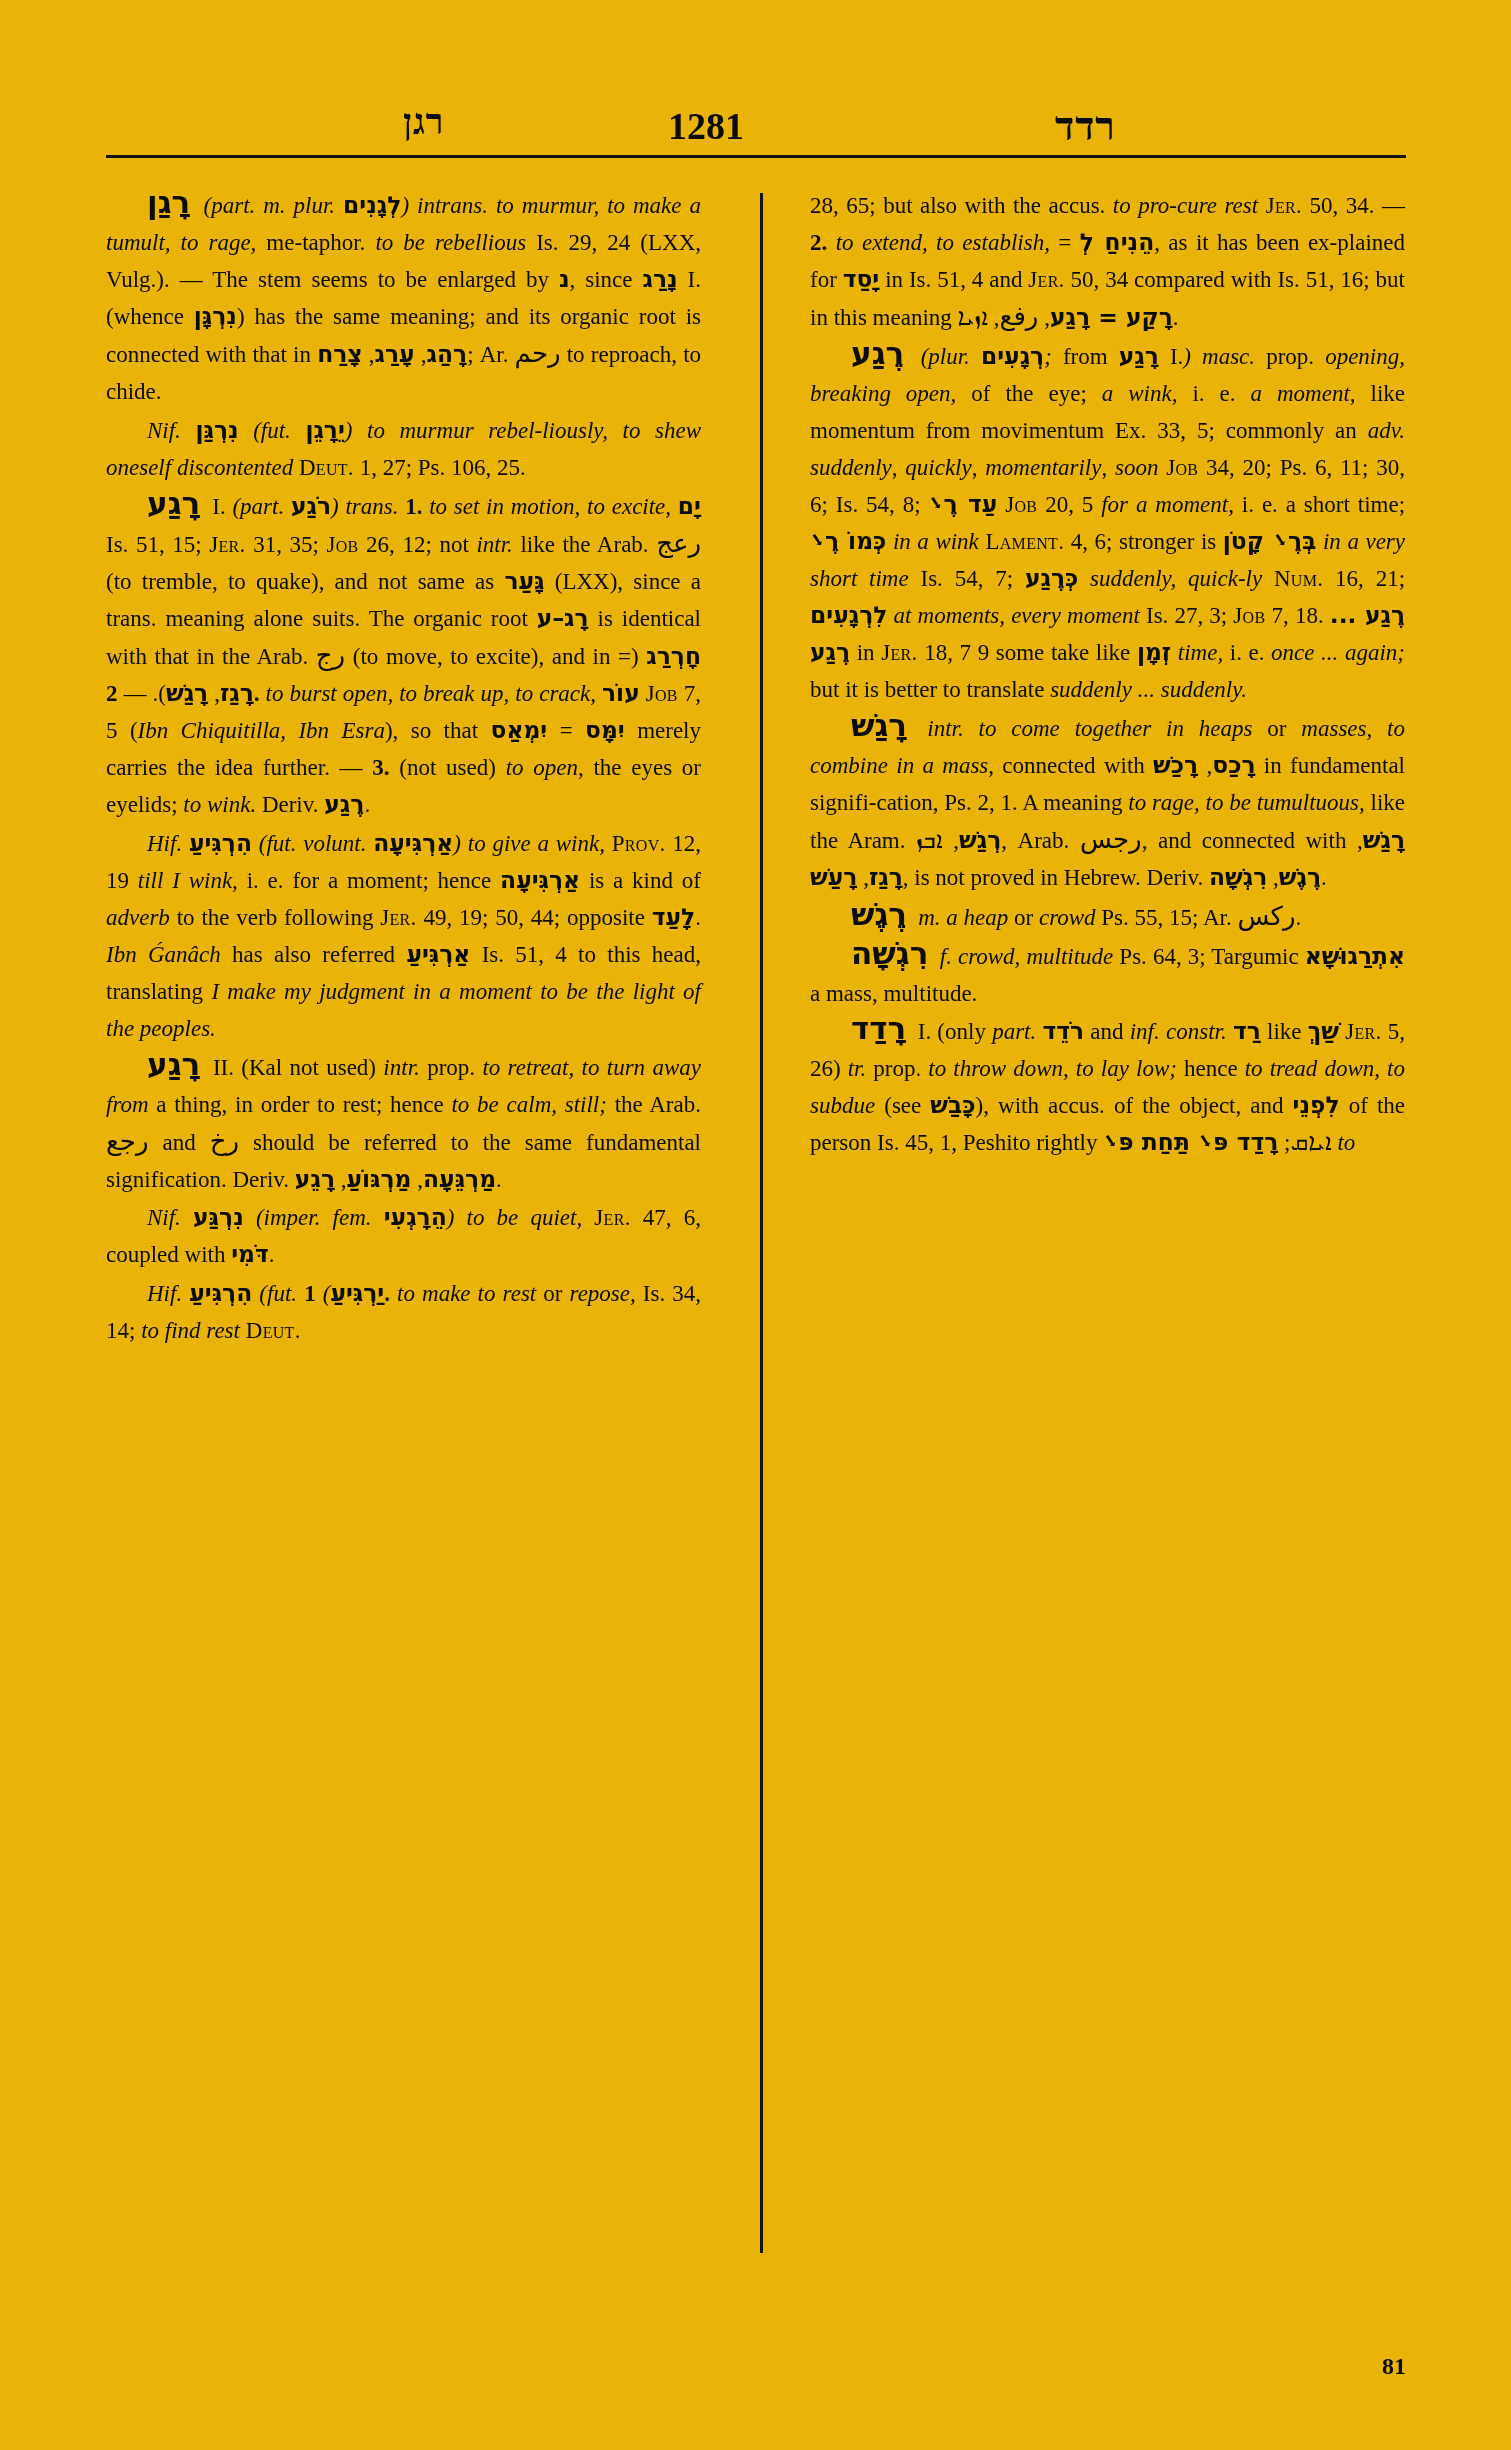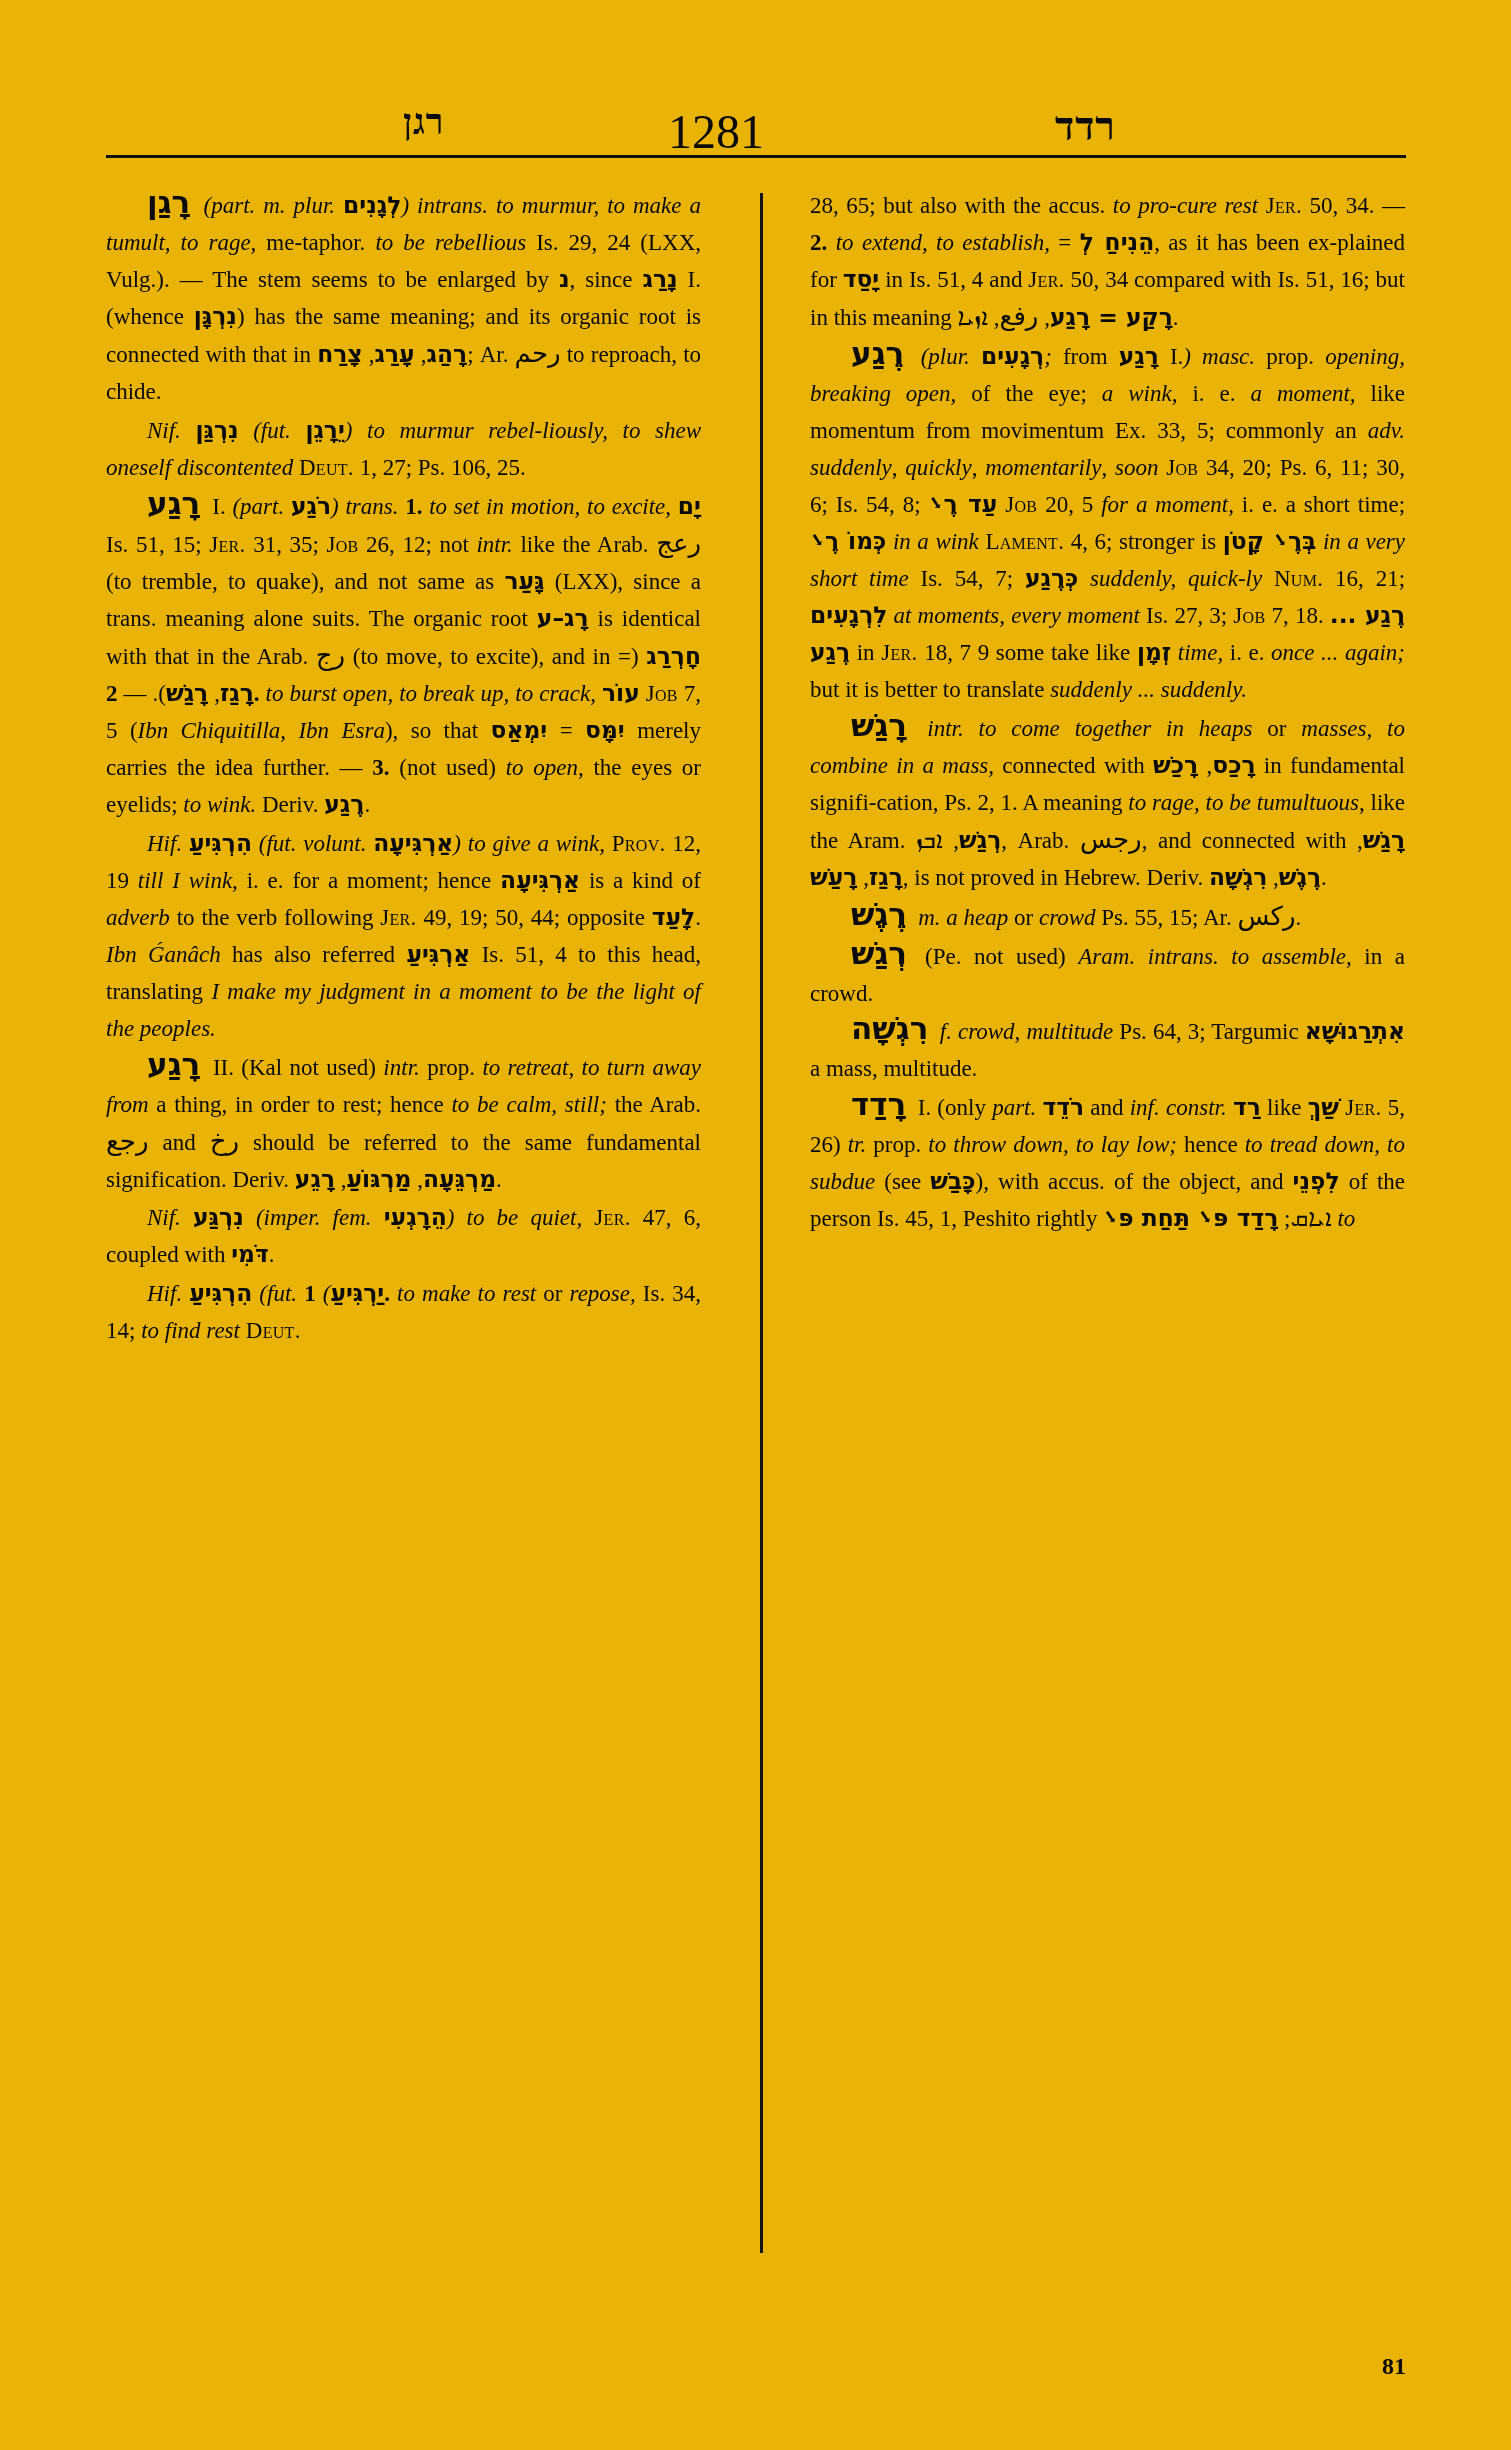--- a/index.html
+++ b/index.html
@@ -44,22 +44,22 @@
     font-size: 36px;
     font-weight: 700;
     direction: rtl;
     unicode-bidi: bidi-override;
     letter-spacing: 0.9px;
   }
   .runhead .rh-folio {
     position: absolute;
     left: 562px;
     top: 5.4px;
-    font-size: 48px;
-    font-weight: 400;
+    font-size: 38px;
+    font-weight: 700;
     letter-spacing: 0px;
   }
   .runhead .rh-right {
     position: absolute;
     left: 949px;
     top: 3.6px;
     font-size: 40px;
     font-weight: 700;
     direction: rtl;
     unicode-bidi: bidi-override;
@@ -224,22 +224,20 @@
 
         <p class="para indent"><span class="heb-head">רֶגַע</span>
           <span class="it">(plur.</span> <span class="heb">רְגָעִים</span><span class="it">;</span> from <span class="heb">רָגַע</span> I.<span class="it">) masc.</span> prop. <span class="it">opening, breaking open,</span> of the eye; <span class="it">a wink,</span> i. e. <span class="it">a moment,</span> like momentum from movimentum Ex. 33, 5; commonly an <span class="it">adv. suddenly</span>, <span class="it">quickly</span>, <span class="it">momentarily</span>, <span class="it">soon</span> <span class="sc">Job</span> 34, 20; Ps. 6, 11; 30, 6; Is. 54, 8; <span class="heb">עַד רֶ܌</span> <span class="sc">Job</span> 20, 5 <span class="it">for a moment,</span> i. e. a short time; <span class="heb">כְּמוֹ רֶ܌</span> <span class="it">in a wink</span> <span class="sc">Lament.</span> 4, 6; stronger is <span class="heb">בְּרֶ܌ קָטֹן</span> <span class="it">in a very short time</span> Is. 54, 7; <span class="heb">כְּרֶגַע</span> <span class="it">suddenly, quick-ly</span> <span class="sc">Num.</span> 16, 21; <span class="heb">לִרְגָעִים</span> <span class="it">at moments, every moment</span> Is. 27, 3; <span class="sc">Job</span> 7, 18. <span class="heb">רֶגַע ... רֶגַע</span> in <span class="sc">Jer.</span> 18, 7 9 some take like <span class="heb">זְמָן</span> <span class="it">time,</span> i. e. <span class="it">once ... again;</span> but it is better to translate <span class="it">suddenly ... suddenly.</span></p>
 
         <p class="para indent"><span class="heb-head">רָגַשׁ</span>
           <span class="it">intr. to come together in heaps</span> or <span class="it">masses, to combine in a mass,</span> connected with <span class="heb">רָכַס</span>, <span class="heb">רָכַשׁ</span> in fundamental signifi-cation, Ps. 2, 1. A meaning <span class="it">to rage, to be tumultuous,</span> like the Aram. <span class="heb">רְגַשׁ</span>, <span class="syr">ܐܒܙ</span>, Arab. <span class="arab">رجس</span>, and connected with <span class="heb">רָגַשׁ</span>, <span class="heb">רָגַז</span>, <span class="heb">רָעַשׁ</span>, is not proved in Hebrew. Deriv. <span class="heb">רֶגֶשׁ</span>, <span class="heb">רִגְשָׁה</span>.</p>
 
         <p class="para indent"><span class="heb-head">רֶגֶשׁ</span>
           <span class="it">m. a heap</span> or <span class="it">crowd</span> Ps. 55, 15; Ar. <span class="arab">ركس</span>.</p>
 
-        <p class="para indent"><span class="heb-head">רְגַשׁ</span>
-          (Pe. not used) <span class="it">Aram. intrans. to assemble,</span> in a crowd.</p>
 
 
         <p class="para indent"><span class="heb-head">רִגְשָׁה</span>
           <span class="it">f. crowd, multitude</span> Ps. 64, 3; Targumic <span class="heb">אִתְרַגוּשָׁא</span> a mass, multitude.</p>
 
         <p class="para indent"><span class="heb-head">רָדַד</span>
           I. (only <span class="it">part.</span> <span class="heb">רֹדֵד</span> and <span class="it">inf. constr.</span> <span class="heb">רַד</span> like <span class="heb">שַׁךְ</span> <span class="sc">Jer.</span> 5, 26) <span class="it">tr.</span> prop. <span class="it">to throw down, to lay low;</span> hence <span class="it">to tread down, to subdue</span> (see <span class="heb">כָּבַשׁ</span>), with accus. of the object, and <span class="heb">לִפְנֵי</span> of the person Is. 45, 1, Peshito rightly <span class="syr">ܐܝܐܩ</span>; <span class="heb">רָדַד פּ܌ תַּחַת פּ܌</span> <span class="it">to</span></p>
 
       </div>
     </div>

